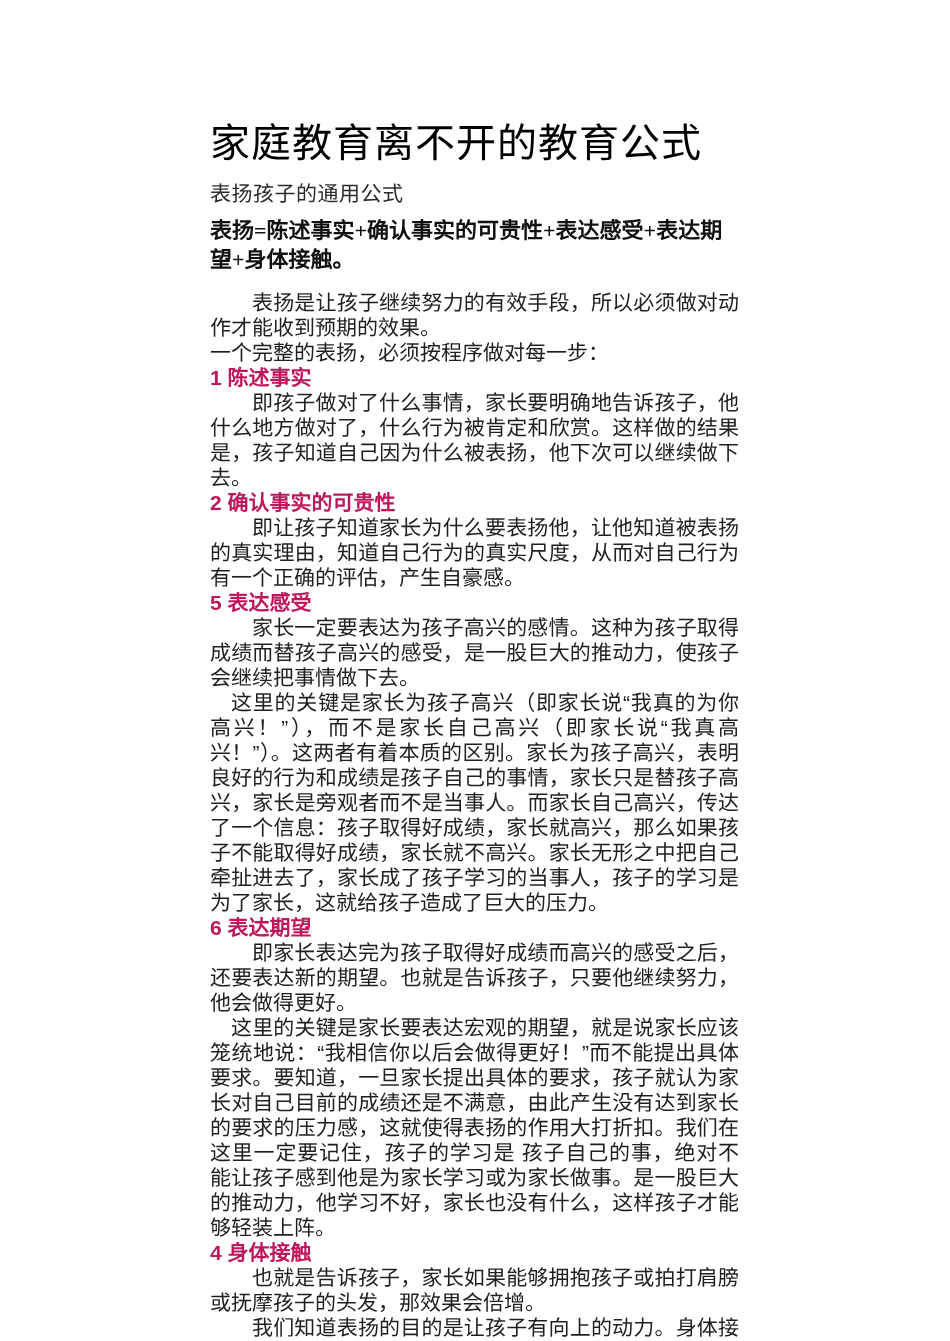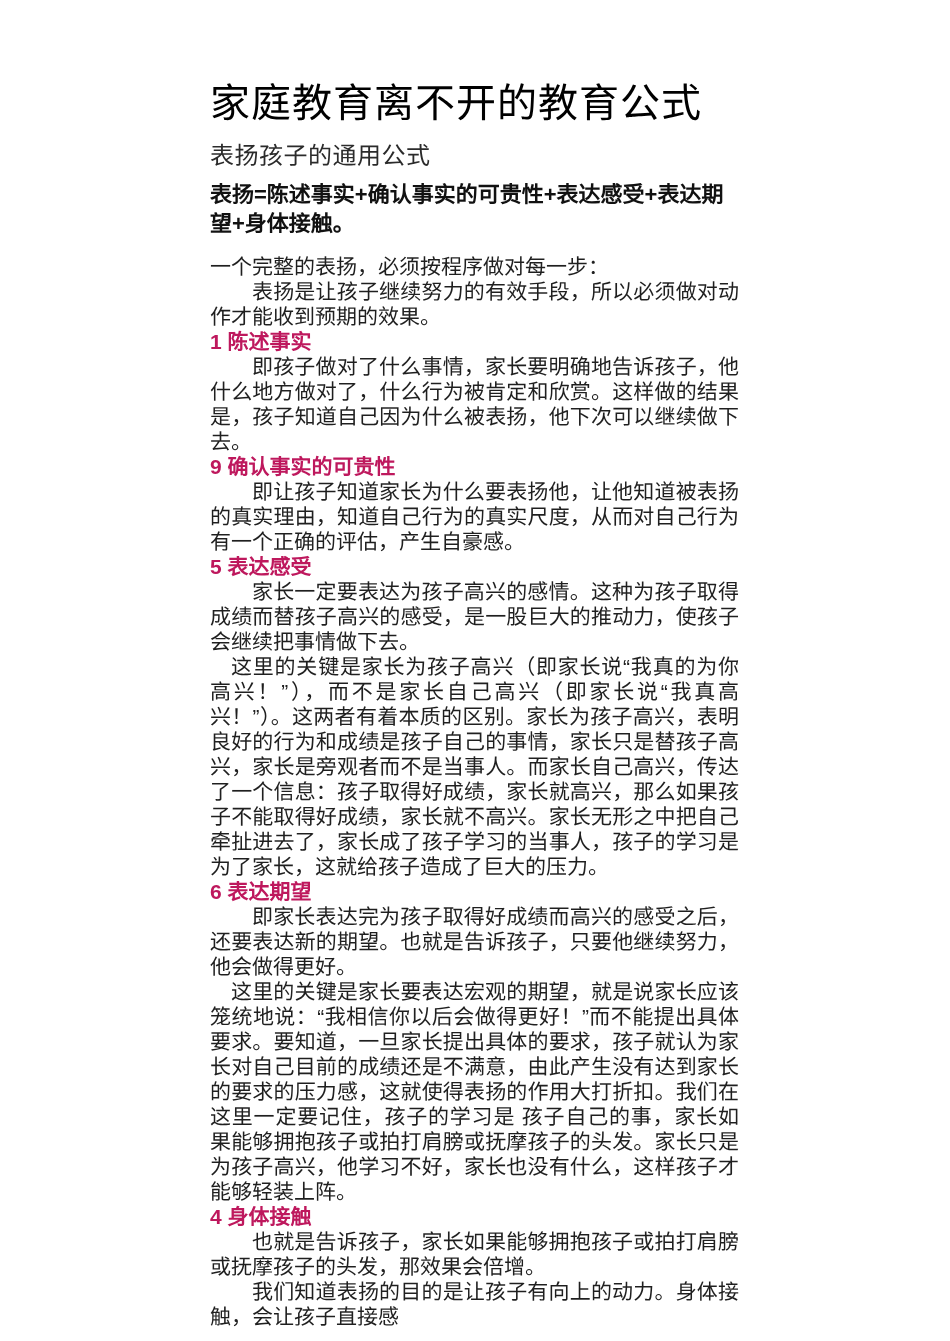--- a/index.html
+++ b/index.html
@@ -7,50 +7,51 @@
     padding: 0;
     background: #ffffff;
   }
   .page {
     position: relative;
     width: 796px;
     height: 1341px;
     margin: 0 auto;
     background: #ffffff;
     box-sizing: border-box;
-    padding: 76px 134px 0 133px;
+    padding: 116px 134px 0 133px;
     font-family: "Liberation Sans", sans-serif;
     color: #1f1f1f;
     overflow: hidden;
   }
   .doc-title {
     margin: 0 0 10px 0;
     font-size: 40px;
     line-height: 1.35;
     font-weight: 500;
     color: #000000;
     letter-spacing: 1px;
   }
   .intro {
     margin: 0 0 4px 0;
   }
   .section-heading {
     margin: 6px 0 10px 0;
-    font-size: 24px;
+    font-size: 21px;
     line-height: 1.3;
     font-weight: 500;
     color: #2b2b2b;
     letter-spacing: 0.5px;
   }
   .formula {
     margin: 10px 0 16px 0;
     font-size: 22px;
     line-height: 1.3;
     font-weight: 700;
     color: #111111;
+    font-family: Liberation Serif, serif;
   }
   .body-p, .step-h {
     margin: 0;
     font-size: 21px;
     line-height: 25px;
     text-align: justify;
   }
   .step-h {
     font-weight: 700;
     color: #be185d;
@@ -64,35 +65,35 @@
 
 <div class="page">
 
   <h1 class="doc-title">家庭教育离不开的教育公式</h1>
 
 
   <h2 class="section-heading">表扬孩子的通用公式</h2>
 
   <p class="formula">表扬=陈述事实+确认事实的可贵性+表达感受+表达期望+身体接触。</p>
 
+  <p class="body-p indent2">表扬是让孩子继续努力的有效手段，所以必须做对动作才能收到预期的效果。</p>
+
   <p class="body-p indent0">一个完整的表扬，必须按程序做对每一步：</p>
-
-  <p class="body-p indent2">表扬是让孩子继续努力的有效手段，所以必须做对动作才能收到预期的效果。</p>
 
   <h3 class="step-h">1 陈述事实</h3>
   <p class="body-p indent2">即孩子做对了什么事情，家长要明确地告诉孩子，他什么地方做对了，什么行为被肯定和欣赏。这样做的结果是，孩子知道自己因为什么被表扬，他下次可以继续做下去。</p>
 
-  <h3 class="step-h">9 确认事实的可贵性</h3>
+  <h3 class="step-h">2 确认事实的可贵性</h3>
   <p class="body-p indent2">即让孩子知道家长为什么要表扬他，让他知道被表扬的真实理由，知道自己行为的真实尺度，从而对自己行为有一个正确的评估，产生自豪感。</p>
 
   <h3 class="step-h">5 表达感受</h3>
   <p class="body-p indent2">家长一定要表达为孩子高兴的感情。这种为孩子取得成绩而替孩子高兴的感受，是一股巨大的推动力，使孩子会继续把事情做下去。</p>
   <p class="body-p indent1">这里的关键是家长为孩子高兴（即家长说“我真的为你高兴！”），而不是家长自己高兴（即家长说“我真高兴！”）。这两者有着本质的区别。家长为孩子高兴，表明良好的行为和成绩是孩子自己的事情，家长只是替孩子高兴，家长是旁观者而不是当事人。而家长自己高兴，传达了一个信息：孩子取得好成绩，家长就高兴，那么如果孩子不能取得好成绩，家长就不高兴。家长无形之中把自己牵扯进去了，家长成了孩子学习的当事人，孩子的学习是为了家长，这就给孩子造成了巨大的压力。</p>
 
   <h3 class="step-h">6 表达期望</h3>
   <p class="body-p indent2">即家长表达完为孩子取得好成绩而高兴的感受之后，还要表达新的期望。也就是告诉孩子，只要他继续努力，他会做得更好。</p>
-  <p class="body-p indent1">这里的关键是家长要表达宏观的期望，就是说家长应该笼统地说：“我相信你以后会做得更好！”而不能提出具体要求。要知道，一旦家长提出具体的要求，孩子就认为家长对自己目前的成绩还是不满意，由此产生没有达到家长的要求的压力感，这就使得表扬的作用大打折扣。我们在这里一定要记住，孩子的学习是 孩子自己的事，家长如果能够拥抱孩子或拍打肩膀或抚摩孩子的头发。家长只是为孩子高兴，他学习不好，家长也没有什么，这样孩子才能够轻装上阵。</p>
+  <p class="body-p indent1">这里的关键是家长要表达宏观的期望，就是说家长应该笼统地说：“我相信你以后会做得更好！”而不能提出具体要求。要知道，一旦家长提出具体的要求，孩子就认为家长对自己目前的成绩还是不满意，由此产生没有达到家长的要求的压力感，这就使得表扬的作用大打折扣。我们在这里一定要记住，孩子的学习是 孩子自己的事，绝对不能让孩子感到他是为家长学习或为家长做事。是一股巨大的推动力，他学习不好，家长也没有什么，这样孩子才能够轻装上阵。</p>
 
   <h3 class="step-h">4 身体接触</h3>
   <p class="body-p indent2">也就是告诉孩子，家长如果能够拥抱孩子或拍打肩膀或抚摩孩子的头发，那效果会倍增。</p>
   <p class="body-p indent2">我们知道表扬的目的是让孩子有向上的动力。身体接触，会让孩子直接感</p>
 
 </div>
 
 </body></html>

